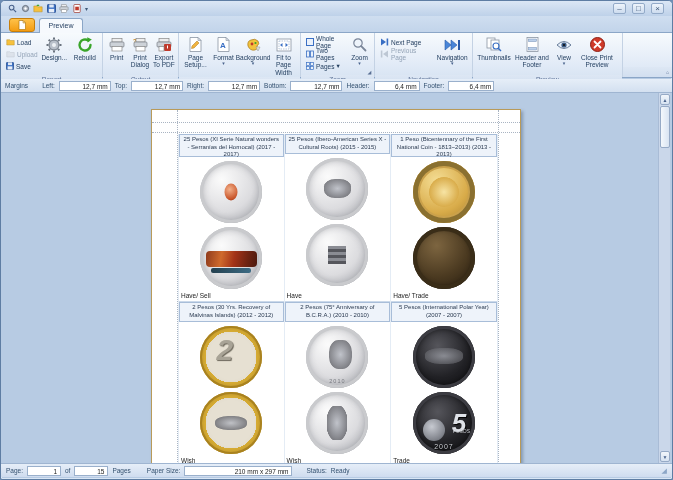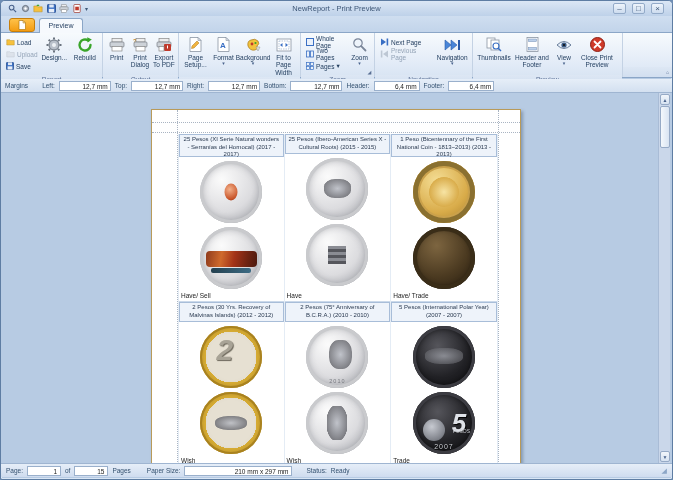--- a/index.html
+++ b/index.html
@@ -152,21 +152,20 @@
           </svg>
         </span>
       <span class="qic">
           <svg width="9" height="9" viewBox="0 0 10 10">
             <rect x="1" y="0.5" width="7" height="9" rx="1" fill="#fff" stroke="#9a3025" stroke-width="0.8"></rect>
             <rect x="2.5" y="3" width="4" height="4" fill="#c0392b"></rect>
           </svg>
         </span>
       <span class="caret">▾</span>
     </div>
-    <div id="title">NewReport - Print Preview</div>
     <div class="winctl">
       <span>–</span>
       <span>□</span>
       <span>×</span>
     </div>
   </div>
 
   <div id="tabrow">
     <div id="appbtn">
       <svg width="10" height="10" viewBox="0 0 10 10">

